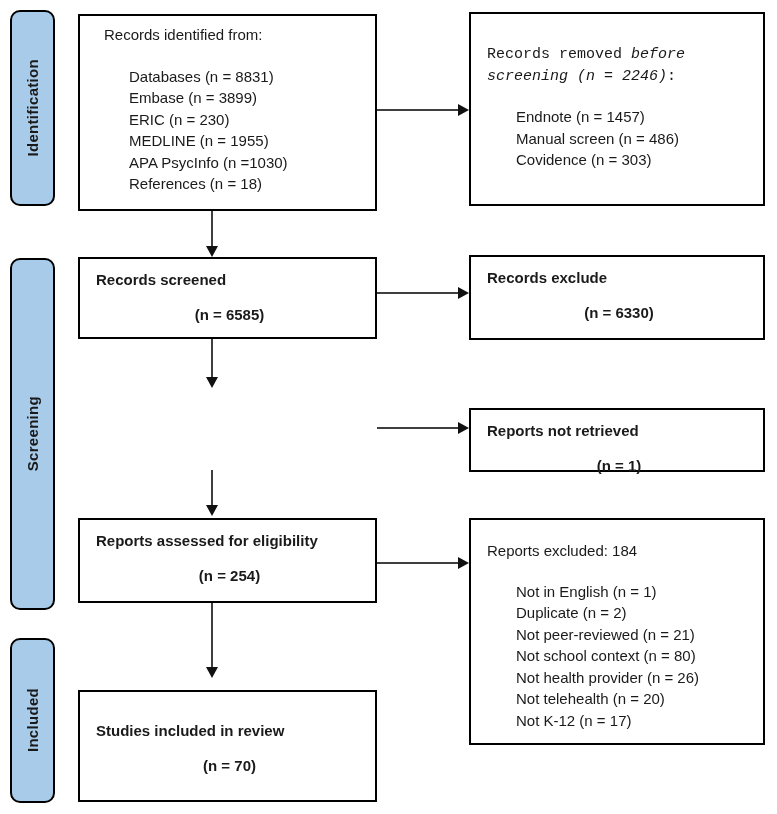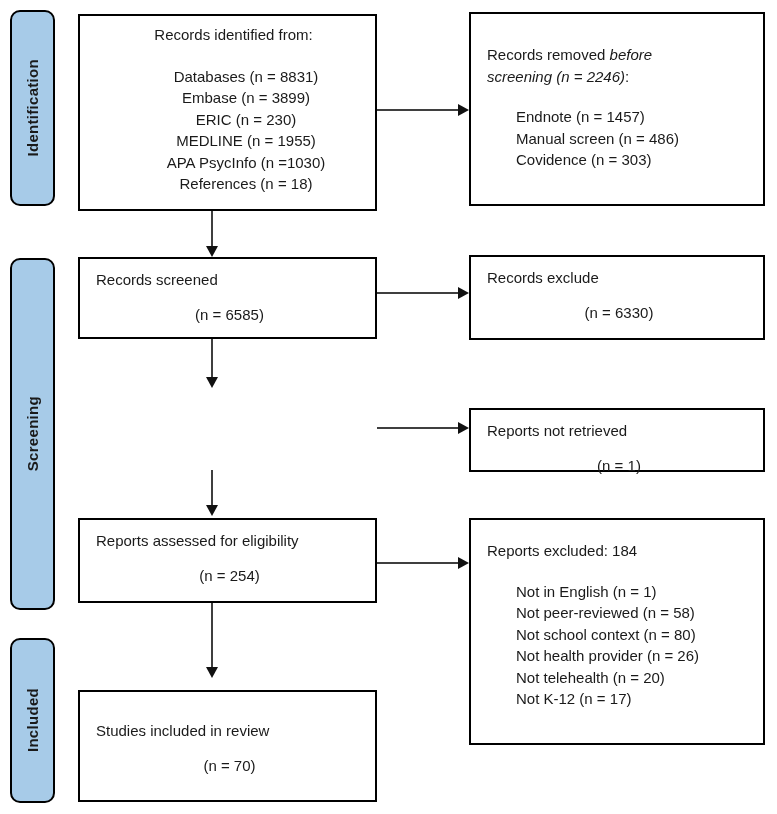--- a/index.html
+++ b/index.html
@@ -37,24 +37,24 @@
     justify-content: center;
   }
   .stage .vtext {
     writing-mode: vertical-rl;
     transform: rotate(180deg);
     font-weight: bold;
     font-size: 15px;
     letter-spacing: 0.3px;
     white-space: nowrap;
   }
-  .pad-list { padding: 8px 12px 0 24px; text-align: center; }
-  .pad-two  { padding: 10px 12px 12px 16px; }
+  .pad-list { padding: 8px 12px 0 24px; }
+  .pad-two  { padding: 10px 12px 12px 16px; font-weight: bold; }
   .title { line-height: 21.5px; }
-  .wrap-title { max-width: 215px; }
+  .wrap-title { max-width: 215px; font-family: Liberation Mono, monospace; }
   .list { margin: 20px 0 0 0; padding-left: 25px; line-height: 21.5px; }
   .list-wide { padding-left: 29px; margin-top: 19px; }
   .line2 { margin-top: 13px; text-align: center; }
   .hline { position: absolute; height: 2px; background: var(--arrow-color); }
   .hhead {
     position: absolute; width: 0; height: 0;
     border-top: 6px solid transparent;
     border-bottom: 6px solid transparent;
     border-left: 11px solid var(--head-color);
   }
@@ -126,21 +126,22 @@
 
   <div class="box pad-two" style="left:469px; top:408px; width:296px; height:64px;">
     <div class="title">Reports not retrieved</div>
     <div class="line2">(n = 1)</div>
   </div>
 
   <div class="box" style="left:469px; top:518px; width:296px; height:227px; padding:20px 28px 0 16px;">
     <div class="title">Reports excluded: 184</div>
     <div class="list list-wide">
       <div>Not in English (n = 1)</div>
-      <div>Not peer-reviewed (n = 58)</div>
+      <div>Duplicate (n = 2)</div>
+      <div>Not peer-reviewed (n = 21)</div>
       <div>Not school context (n = 80)</div>
       <div>Not health provider (n = 26)</div>
       <div>Not telehealth (n = 20)</div>
       <div>Not K-12 (n = 17)</div>
     </div>
   </div>
 
   <div>
     <div class="hline" style="left:377px; top:109px; width:81px;"></div>
     <div class="hhead" style="left:458px; top:104px;"></div>

